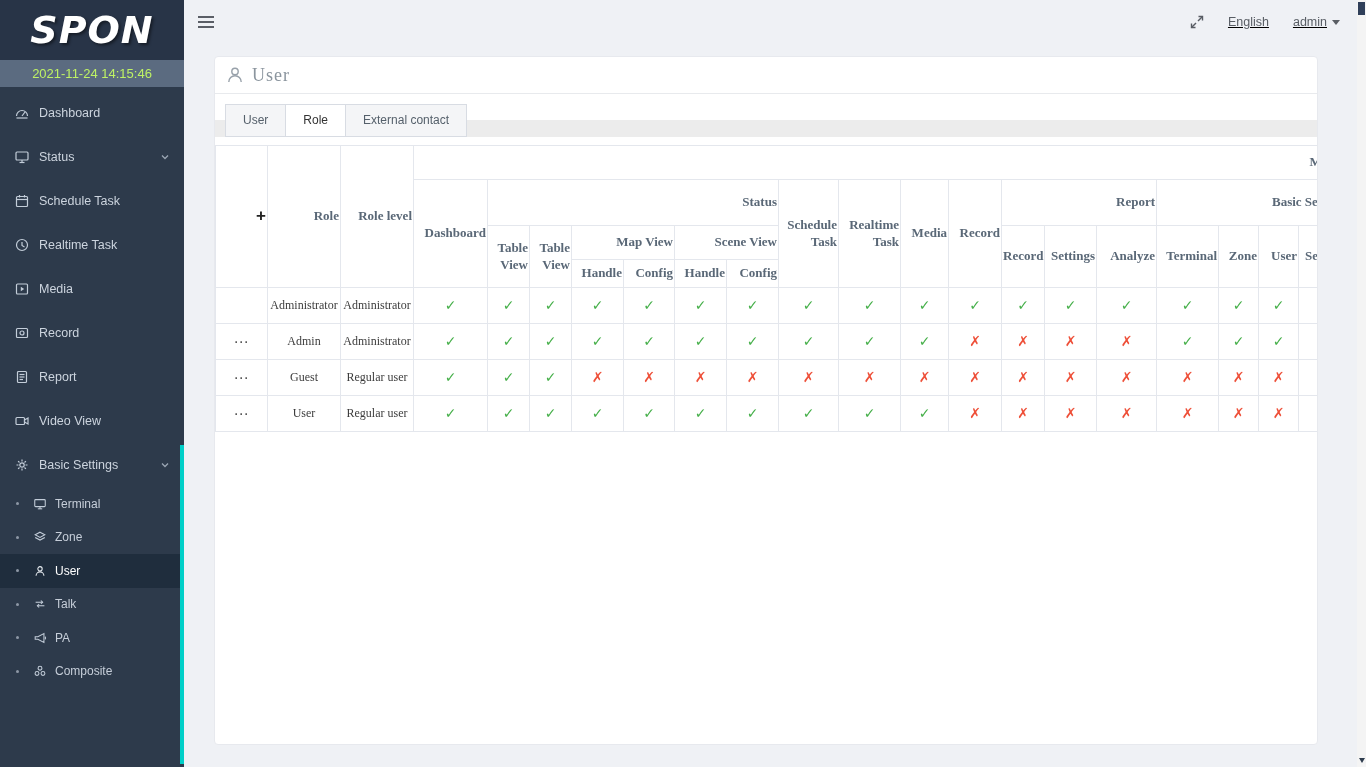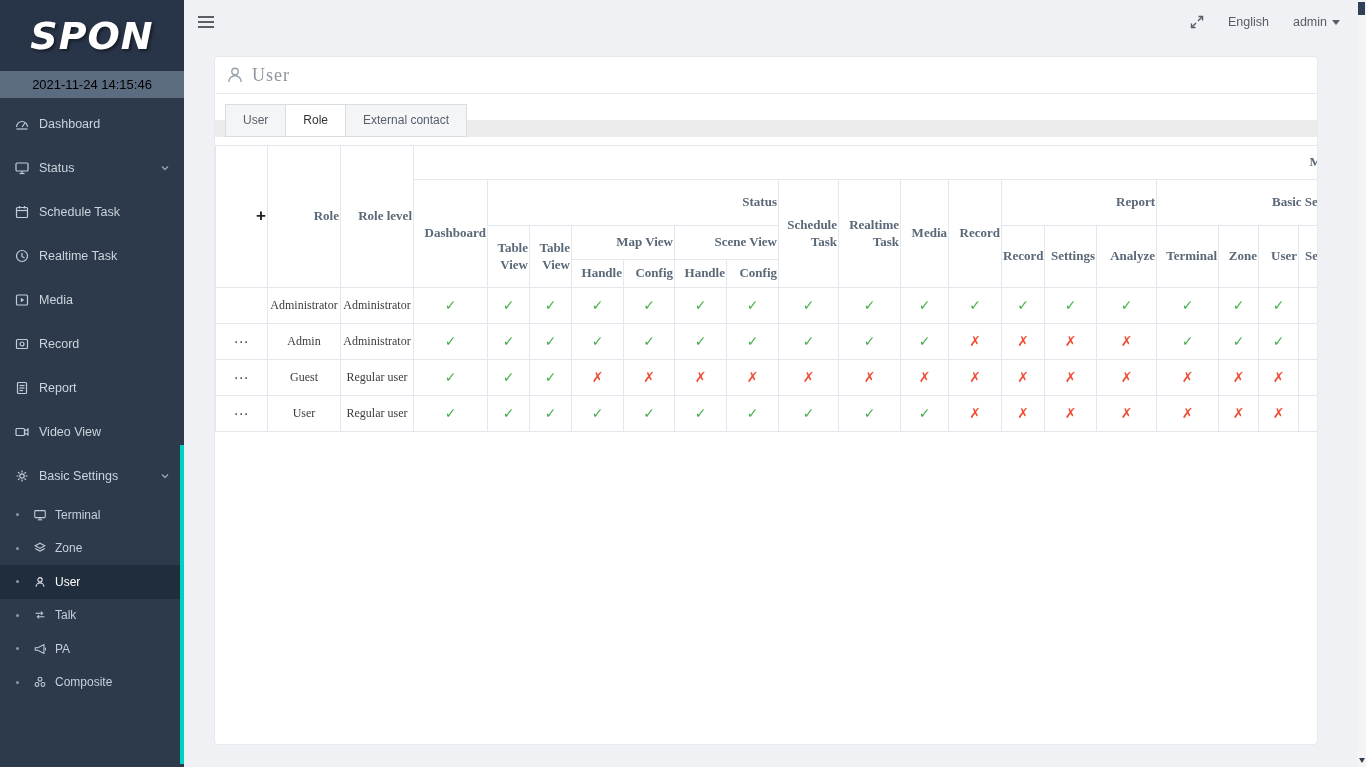--- a/index.html
+++ b/index.html
@@ -1,35 +1,35 @@
 <!DOCTYPE html>
 <html><head>
 <meta charset="utf-8">
 <style>
   html,body{width:1366px;height:767px;margin:0;overflow:hidden;font-family:"Liberation Sans",sans-serif;background:#eff1f5;}
   .app{display:flex;width:100%;height:100%;}
 
   
   .sidebar{position:relative;width:184px;flex-shrink:0;background:#2d3a4b;color:#c6ced9;overflow:hidden;}
-  .logo{height:71px;display:flex;align-items:center;justify-content:center;background:#283447;}
+  .logo{height:60px;display:flex;align-items:center;justify-content:center;background:#283447;}
   .logo-text{font-family:"DejaVu Sans",sans-serif;font-style:italic;font-weight:800;font-size:38px;color:#fff;letter-spacing:1px;text-shadow:2px 2px 3px rgba(0,0,0,.45);}
-  .timestamp{height:27px;line-height:27px;text-align:center;background:#5b6b80;color:#000000;font-size:13px;}
+  .timestamp{height:27px;line-height:27px;text-align:center;background:#5b6b80;color:#bef264;font-size:13px;}
   .menu{padding-top:4px;}
   .menu-item{height:44px;display:flex;align-items:center;padding:0 14px;cursor:pointer;font-size:12.5px;color:#ccd4de;}
   .mi-icon{width:16px;height:16px;margin-right:9px;flex-shrink:0;display:inline-flex;}
   .chev{margin-left:auto;display:inline-flex;}
   .submenu-item{height:33.5px;display:flex;align-items:center;padding-left:16px;font-size:12px;color:#c6ced9;cursor:pointer;}
   .submenu-item .dot{width:3px;height:3px;border-radius:50%;background:#8d97a5;margin-right:14px;flex-shrink:0;}
   .submenu-item .mi-icon{width:14px;height:14px;margin-right:8px;}
   .submenu-item.active{background:#1f2d3d;color:#ffffff;}
   .accent-bar{position:absolute;right:0;top:445px;bottom:3px;width:4px;background:#00cfc8;}
 
   
   .main{flex:1;display:flex;flex-direction:column;min-width:0;}
-  .topbar{height:44px;display:flex;align-items:center;padding:0 26px 0 12px;background:#eff1f5;}
+  .topbar{height:44px;display:flex;align-items:center;padding:0 26px 0 12px;background:#eff1f5;text-decoration:underline;}
   .hamburger{cursor:pointer;display:inline-flex;}
   .topbar-right{margin-left:auto;display:flex;align-items:center;gap:24px;font-size:12.5px;color:#585d64;}
   .tb-item{cursor:pointer;display:flex;align-items:center;gap:5px;}
   .caret{width:0;height:0;border-left:4px solid transparent;border-right:4px solid transparent;border-top:5px solid #5a5e64;}
 
   .content{flex:1;padding:12px 48px 22px 30px;overflow:hidden;}
   .card{background:#fff;height:100%;border:1px solid #e7e9ee;border-radius:4px;box-sizing:border-box;overflow:hidden;}
   .card-head{height:36px;display:flex;align-items:center;gap:7px;padding:0 10px;}
   .page-title{font-family:"Liberation Serif",serif;font-size:18px;color:#8b959e;letter-spacing:1px;}
   .rule{border:0;border-top:1px solid #e8eaed;margin:0;}

